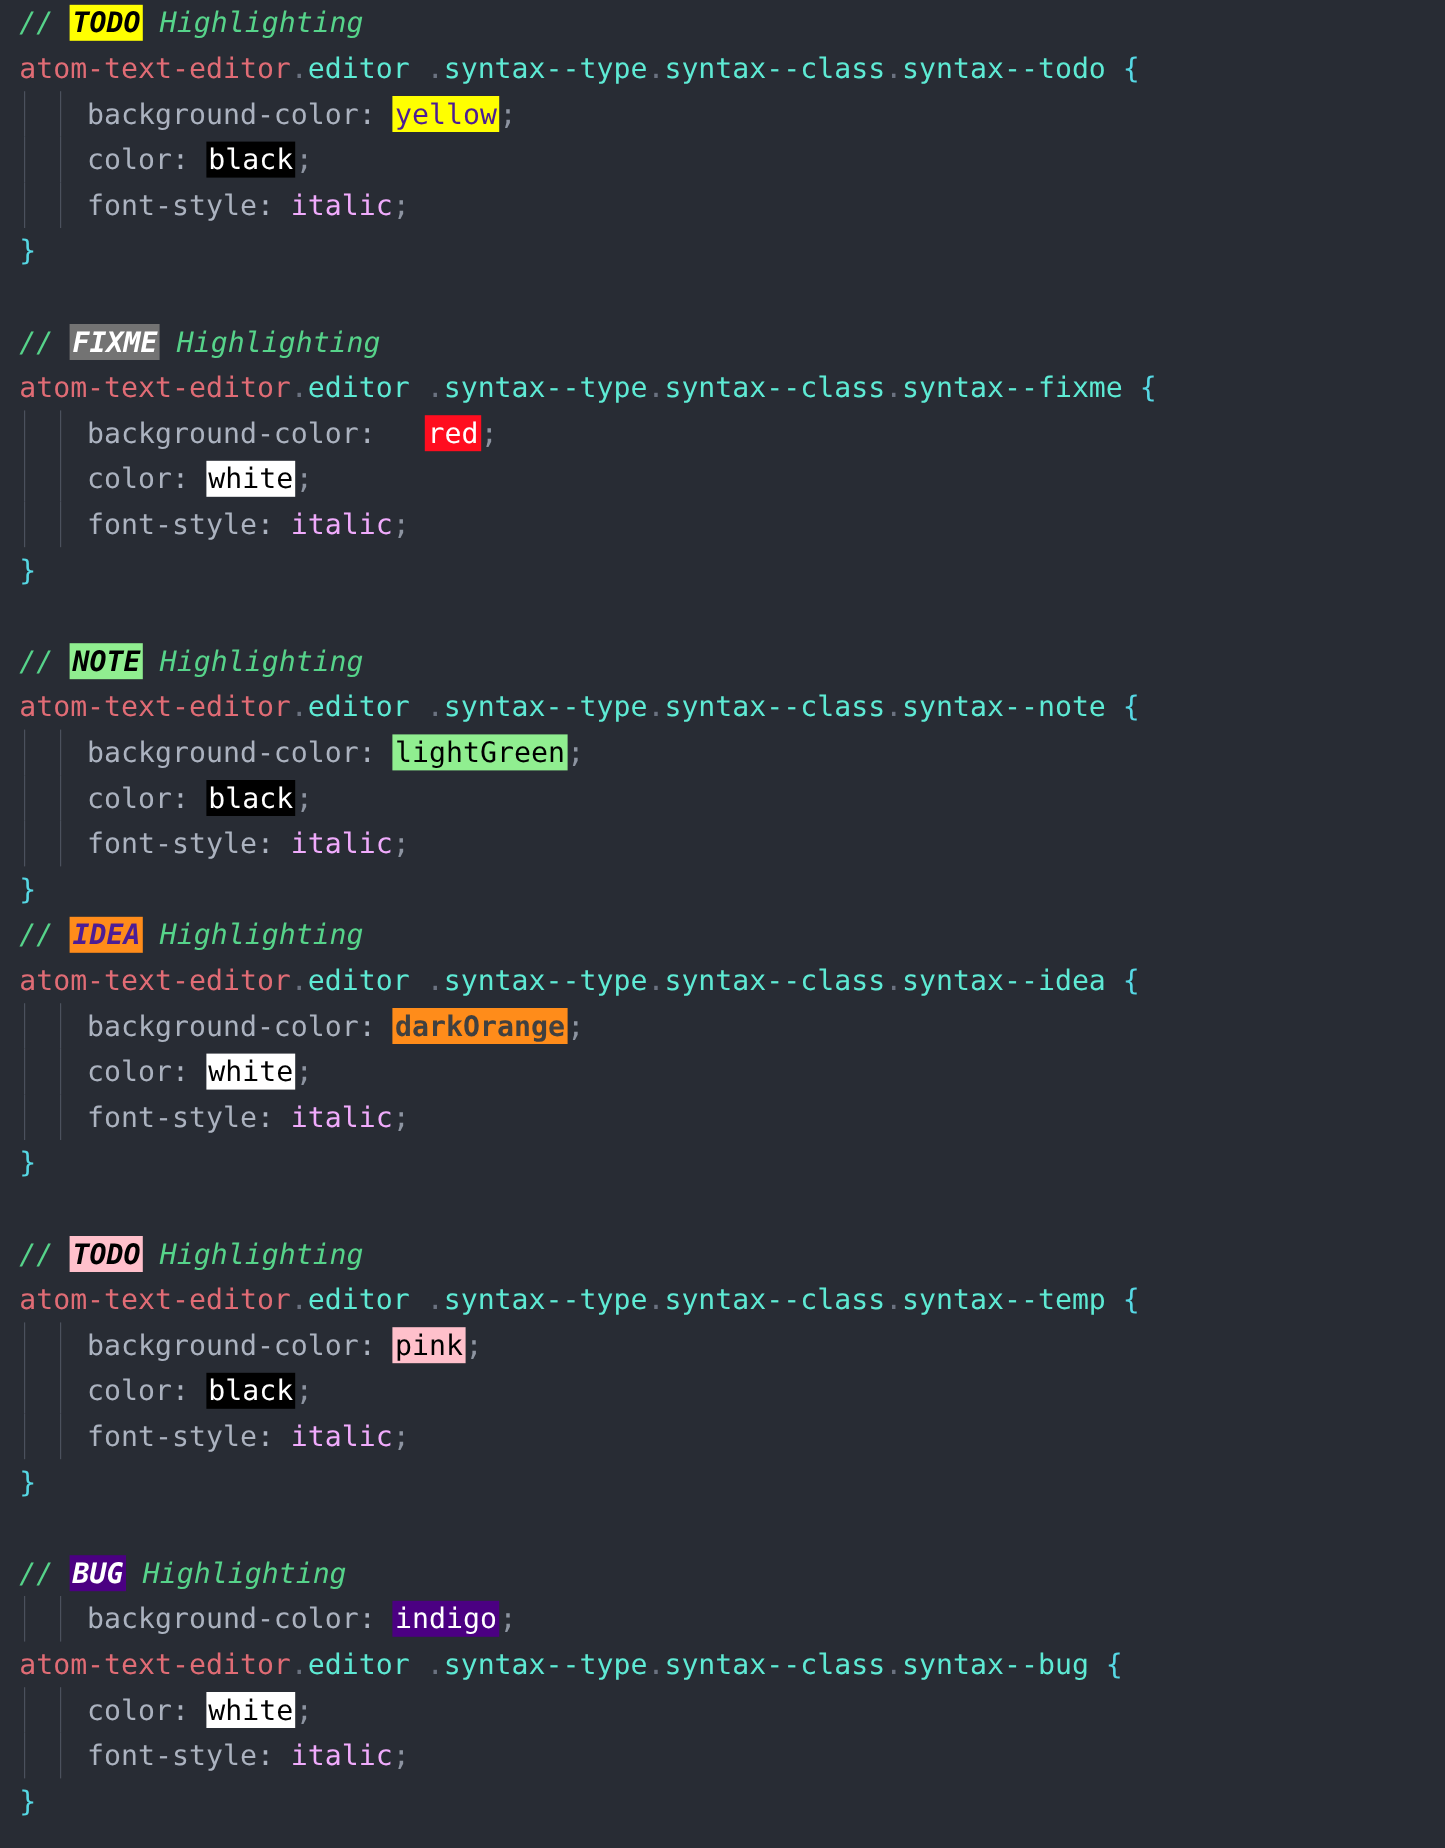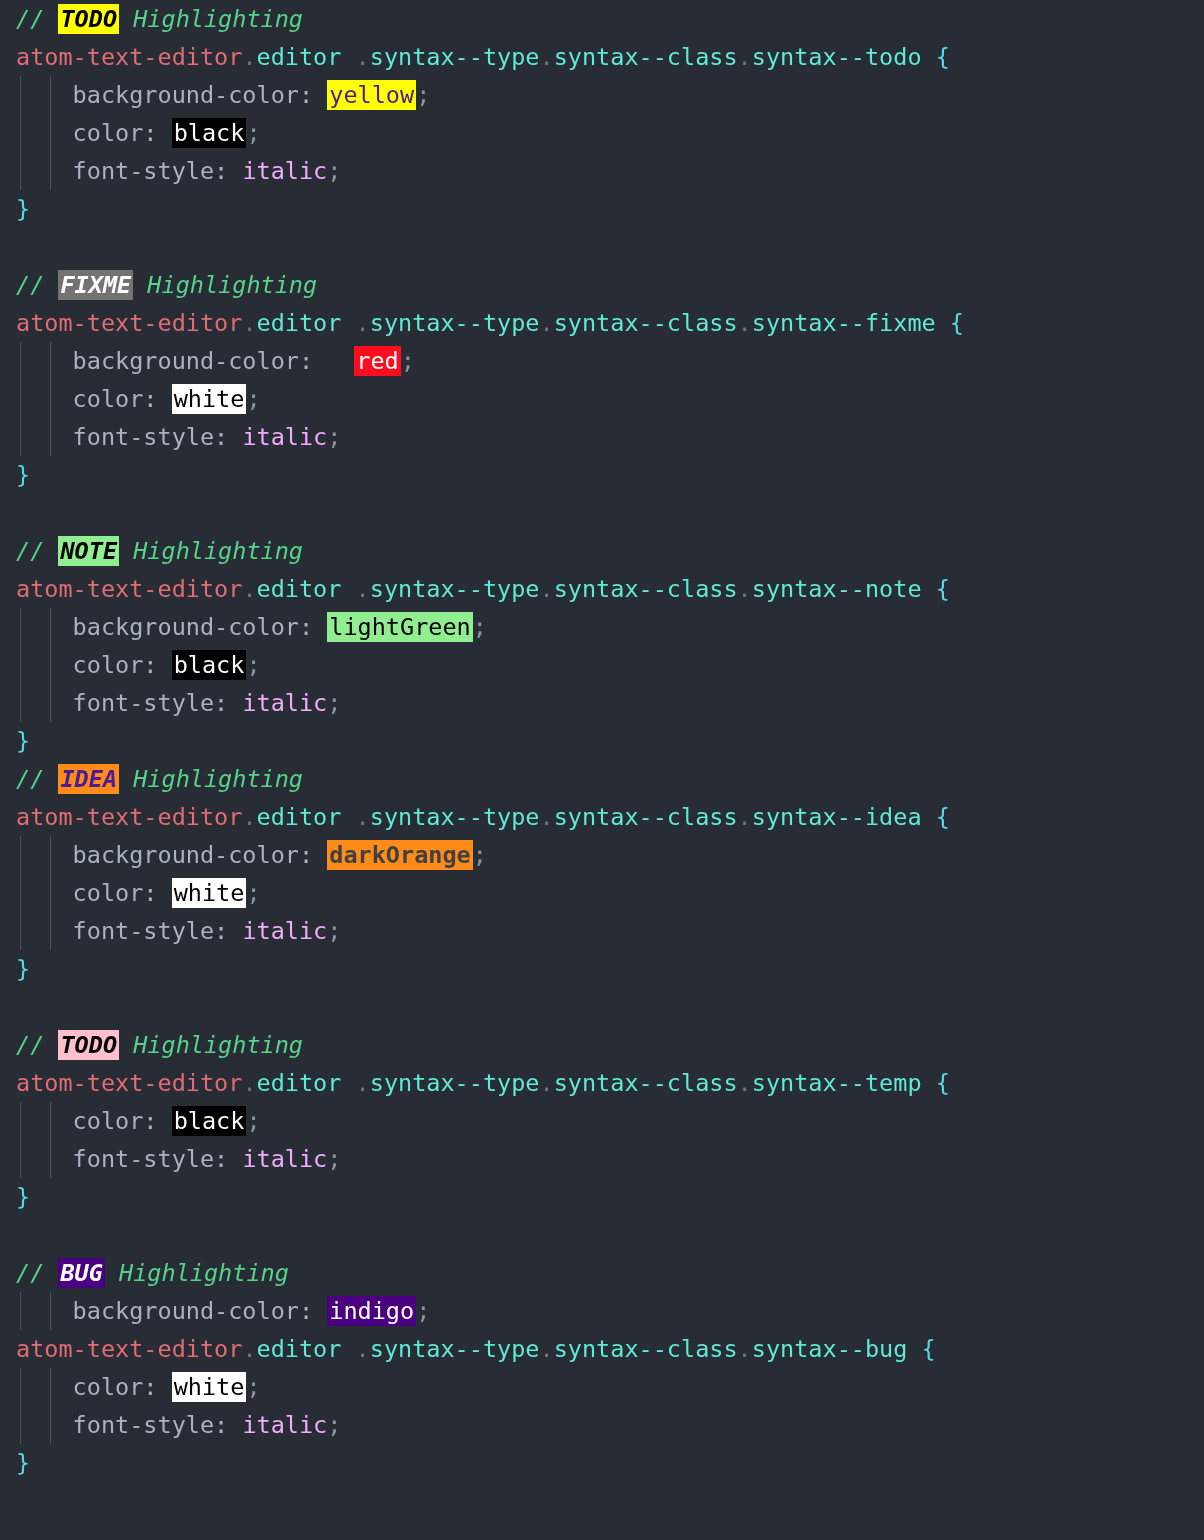--- a/index.html
+++ b/index.html
@@ -104,20 +104,21 @@
       <div class="line"><span class="brace">}</span></div>
       <div class="line"><span class="cmt">// </span><span class="badge" style="background: rgb(255, 140, 26); color: #4c1d95;">IDEA</span><span class="cmt"> Highlighting</span></div>
       <div class="line"><span class="tag">atom-text-editor</span><span class="dot">.</span><span class="cls">editor </span><span class="dot">.</span><span class="cls">syntax--type</span><span class="dot">.</span><span class="cls">syntax--class</span><span class="dot">.</span><span class="cls">syntax--idea </span><span class="brace">{</span></div>
       <div class="line indent1"><span class="prop">    background-color: </span><span class="swatch" style="background: rgb(255, 140, 26); color: #404040; font-weight: bold;">darkOrange</span><span class="punc">;</span></div>
       <div class="line indent1"><span class="prop">    color: </span><span class="swatch" style="background: rgb(255, 255, 255); color: rgb(0, 0, 0);">white</span><span class="punc">;</span></div>
       <div class="line indent1"><span class="prop">    font-style: </span><span class="val">italic</span><span class="punc">;</span></div>
       <div class="line"><span class="brace">}</span></div>
       <div class="line blank"></div>
       <div class="line"><span class="cmt">// </span><span class="badge" style="background: rgb(255, 192, 203); color: rgb(0, 0, 0);">TODO</span><span class="cmt"> Highlighting</span></div>
       <div class="line"><span class="tag">atom-text-editor</span><span class="dot">.</span><span class="cls">editor </span><span class="dot">.</span><span class="cls">syntax--type</span><span class="dot">.</span><span class="cls">syntax--class</span><span class="dot">.</span><span class="cls">syntax--temp </span><span class="brace">{</span></div>
+      <div class="line indent1"><span class="prop">    background-color: </span><span class="swatch" style="background: rgb(255, 192, 203); color: rgb(0, 0, 0);">pink</span><span class="punc">;</span></div>
       <div class="line indent1"><span class="prop">    color: </span><span class="swatch" style="background: rgb(0, 0, 0); color: rgb(255, 255, 255);">black</span><span class="punc">;</span></div>
       <div class="line indent1"><span class="prop">    font-style: </span><span class="val">italic</span><span class="punc">;</span></div>
       <div class="line"><span class="brace">}</span></div>
       <div class="line blank"></div>
       <div class="line"><span class="cmt">// </span><span class="badge" style="background: rgb(75, 0, 130); color: rgb(255, 255, 255);">BUG</span><span class="cmt"> Highlighting</span></div>
       <div class="line indent1"><span class="prop">    background-color: </span><span class="swatch" style="background: rgb(75, 0, 130); color: rgb(255, 255, 255);">indigo</span><span class="punc">;</span></div>
       <div class="line"><span class="tag">atom-text-editor</span><span class="dot">.</span><span class="cls">editor </span><span class="dot">.</span><span class="cls">syntax--type</span><span class="dot">.</span><span class="cls">syntax--class</span><span class="dot">.</span><span class="cls">syntax--bug </span><span class="brace">{</span></div>
       <div class="line indent1"><span class="prop">    color: </span><span class="swatch" style="background: rgb(255, 255, 255); color: rgb(0, 0, 0);">white</span><span class="punc">;</span></div>
       <div class="line indent1"><span class="prop">    font-style: </span><span class="val">italic</span><span class="punc">;</span></div>
       <div class="line"><span class="brace">}</span></div>

